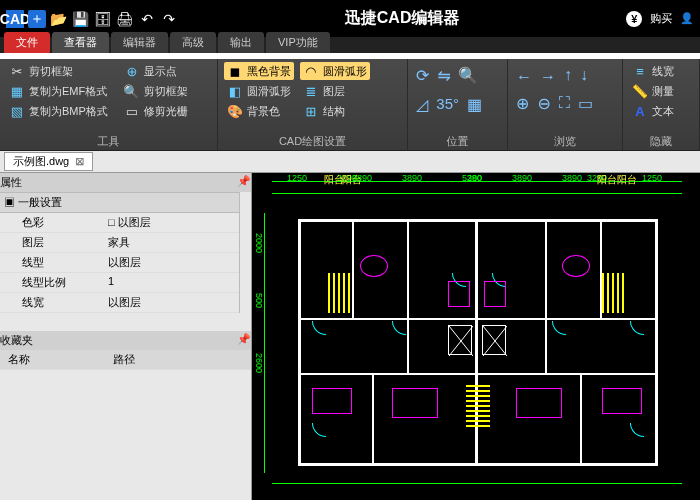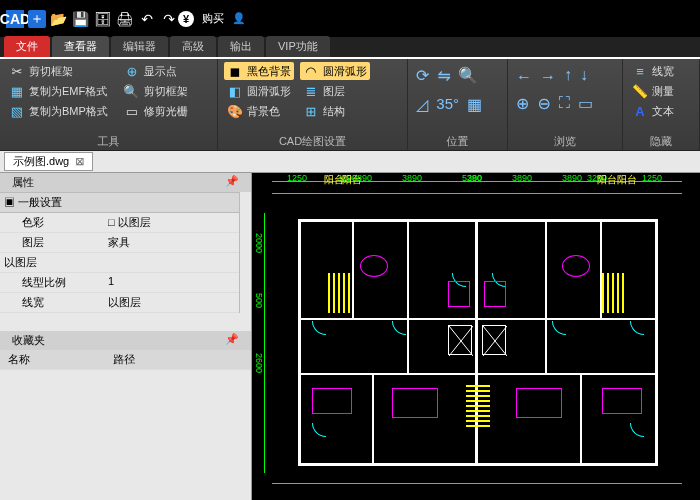--- a/index.html
+++ b/index.html
@@ -6,42 +6,42 @@
 body { width: 700px; height: 500px; background: #000; overflow: hidden; }
 
 .titlebar { height: 37px; background: #000; display: flex; align-items: center; padding: 0 6px; }
 .titlebar .qat { display: flex; gap: 4px; align-items: center; }
 .titlebar .qat span { width: 18px; height: 18px; display: flex; align-items: center; justify-content: center; color: #fff; font-size: 14px; }
 .titlebar .title { flex: 1; text-align: center; color: #fff; font-size: 16px; font-weight: bold; }
 .titlebar .right { display: flex; gap: 8px; color: #fff; align-items: center; }
 .titlebar .right .coin { width: 16px; height: 16px; border-radius: 50%; background: #fff; color: #000; display:flex; align-items:center; justify-content:center; font-weight:bold; }
 .cad-logo { background:#1e6fd9; color:#fff; font-size:9px; width:18px; height:18px; display:flex; align-items:center; justify-content:center; font-weight:bold; }
 
-.tabs { height: 22px; background: #222; display: flex; align-items: flex-end; padding-left: 4px; border-bottom: 2px solid #ffffff; }
+.tabs { height: 22px; background: #222; display: flex; align-items: flex-end; padding-left: 4px; border-bottom: 6px solid #ffffff; }
 .tab { padding: 3px 12px; color: #ccc; background: #3a3a3a; margin-right: 2px; border-radius: 3px 3px 0 0; }
 .tab.file { background: #d42b2b; color: #fff; }
 .tab.active { background: #4a4a4a; color: #fff; }
 
 .ribbon { height: 92px; background: linear-gradient(#4a4a4a,#3a3a3a); display: flex; border-bottom: 1px solid #222; }
 .rgroup { border-right: 1px solid #2a2a2a; padding: 3px 6px 1px 6px; display: flex; flex-direction: column; }
 .rgroup .body { flex: 1; display: flex; flex-direction: column; gap: 2px; }
 .rgroup .label { text-align: center; color: #bbb; font-size: 11px; padding-top: 2px; }
 .rbtn { display: flex; align-items: center; gap: 4px; color: #ddd; padding: 1px 3px; white-space: nowrap; }
 .rbtn .ico { width: 16px; height: 16px; display:flex; align-items:center; justify-content:center; font-size: 13px; }
 .rbtn.hl { background: #ffd873; color: #000; border-radius: 2px; }
 .iconrow { display:flex; gap:8px; padding: 4px 2px; }
 .iconrow span { color:#7fc3ff; font-size:16px; }
 
 .doc-tabs { height: 22px; background: #e8e8e8; display: flex; align-items:center; padding-left:4px; border-bottom:1px solid #999; }
 .doc-tab { background:#fff; border:1px solid #999; padding:1px 8px; display:flex; gap:6px; align-items:center; }
 .doc-tab .x { color:#666; }
 
 .main { display:flex; height: 339px; }
 .panel { width: 252px; background:#e8e8e8; display:flex; flex-direction:column; border-right:1px solid #999; }
-.panel .hdr { background:#d0d0d0; padding:2px 12px; display:flex; justify-content:space-between; font-size:11px; }
+.panel .hdr { background:#d0d0d0; padding:2px 0; display:flex; justify-content:space-between; font-size:11px; }
 .panel select { width: calc(100% - 12px); margin:2px 4px; }
 .panel .sect { background:#d8d8d8; padding:2px 4px; border-top:1px solid #bbb; border-bottom:1px solid #bbb; }
 .panel .row { display:flex; padding:2px 4px; border-bottom:1px solid #ddd; }
 .panel .row .k { width:45%; padding-left:18px; }
 .panel .row .v { flex:1; }
 .panel .scrollgap { background:#e8e8e8; width:12px; border-left:1px solid #bbb; }
 .panel .propbody { display:flex; flex:0 0 auto; }
 .panel .proplist { flex:1; }
 
 .canvas { flex:1; background:#000; position:relative; overflow:hidden; }
@@ -62,20 +62,21 @@
   <div class="qat">
     <span class="cad-logo">CAD</span>
     <span style="background:#1e6fd9;border-radius:2px">＋</span>
     <span>📂</span>
     <span>💾</span>
     <span>🗄</span>
     <span>🖨</span>
     <span>↶</span>
     <span>↷</span>
   </div>
+  <div class="title">迅捷CAD编辑器</div>
   <div class="right">
     <span class="coin">¥</span>
     <span>购买</span>
     <span>👤</span>
   </div>
 </div>
 
 <div class="tabs">
   <div class="tab file">文件</div>
   <div class="tab active">查看器</div>
@@ -225,20 +226,21 @@
         <div class="sect">▣ <span>一般设置</span></div>
         <div class="row">
             <div class="k">色彩</div>
             <div class="v">□ 以图层</div>
           </div>
         <div class="row">
             <div class="k">图层</div>
             <div class="v">家具</div>
           </div>
         <div class="row">
+            <div class="k">线型</div>
             <div class="v">以图层</div>
           </div>
         <div class="row">
             <div class="k">线型比例</div>
             <div class="v">1</div>
           </div>
         <div class="row">
             <div class="k">线宽</div>
             <div class="v">以图层</div>
           </div>

